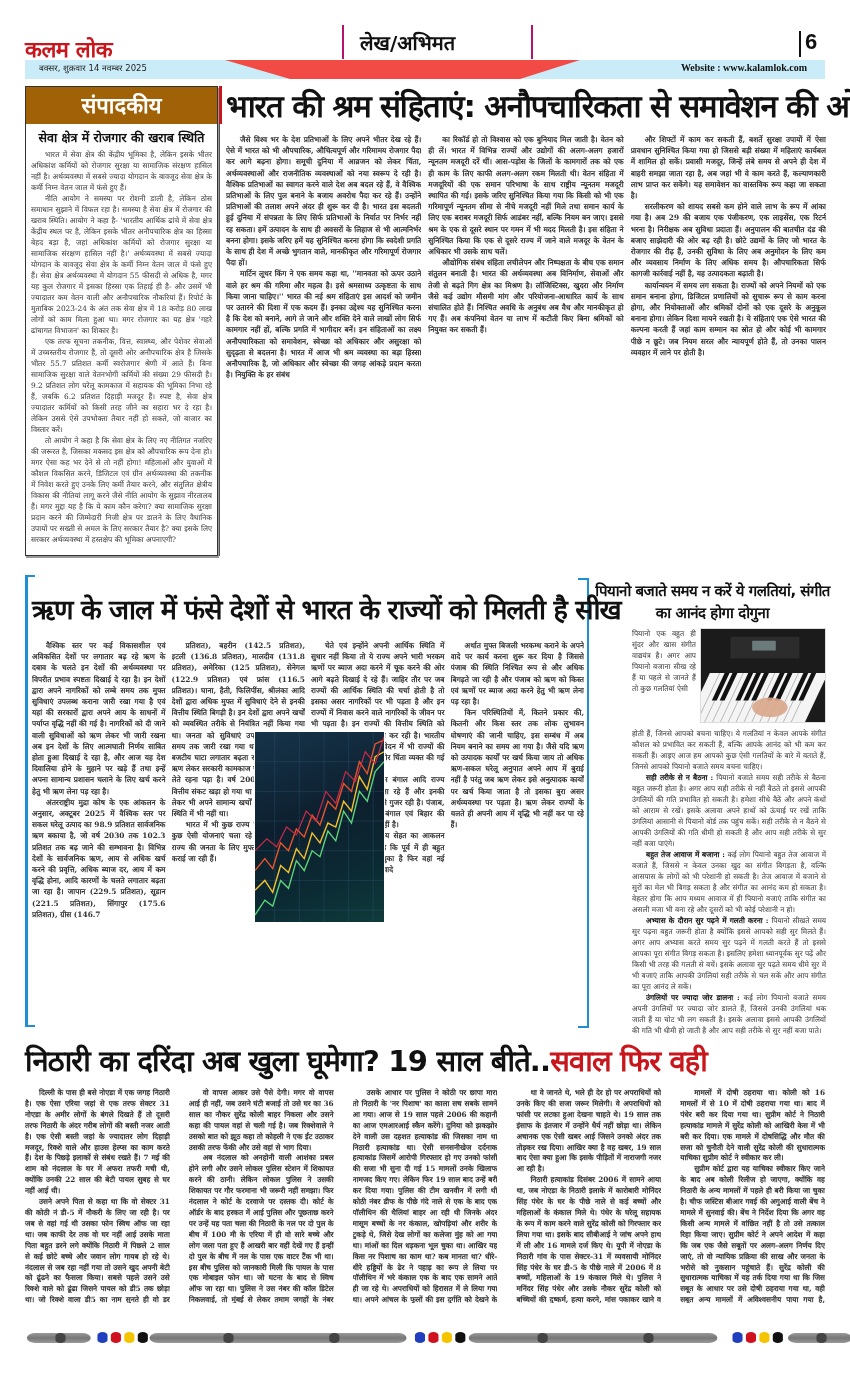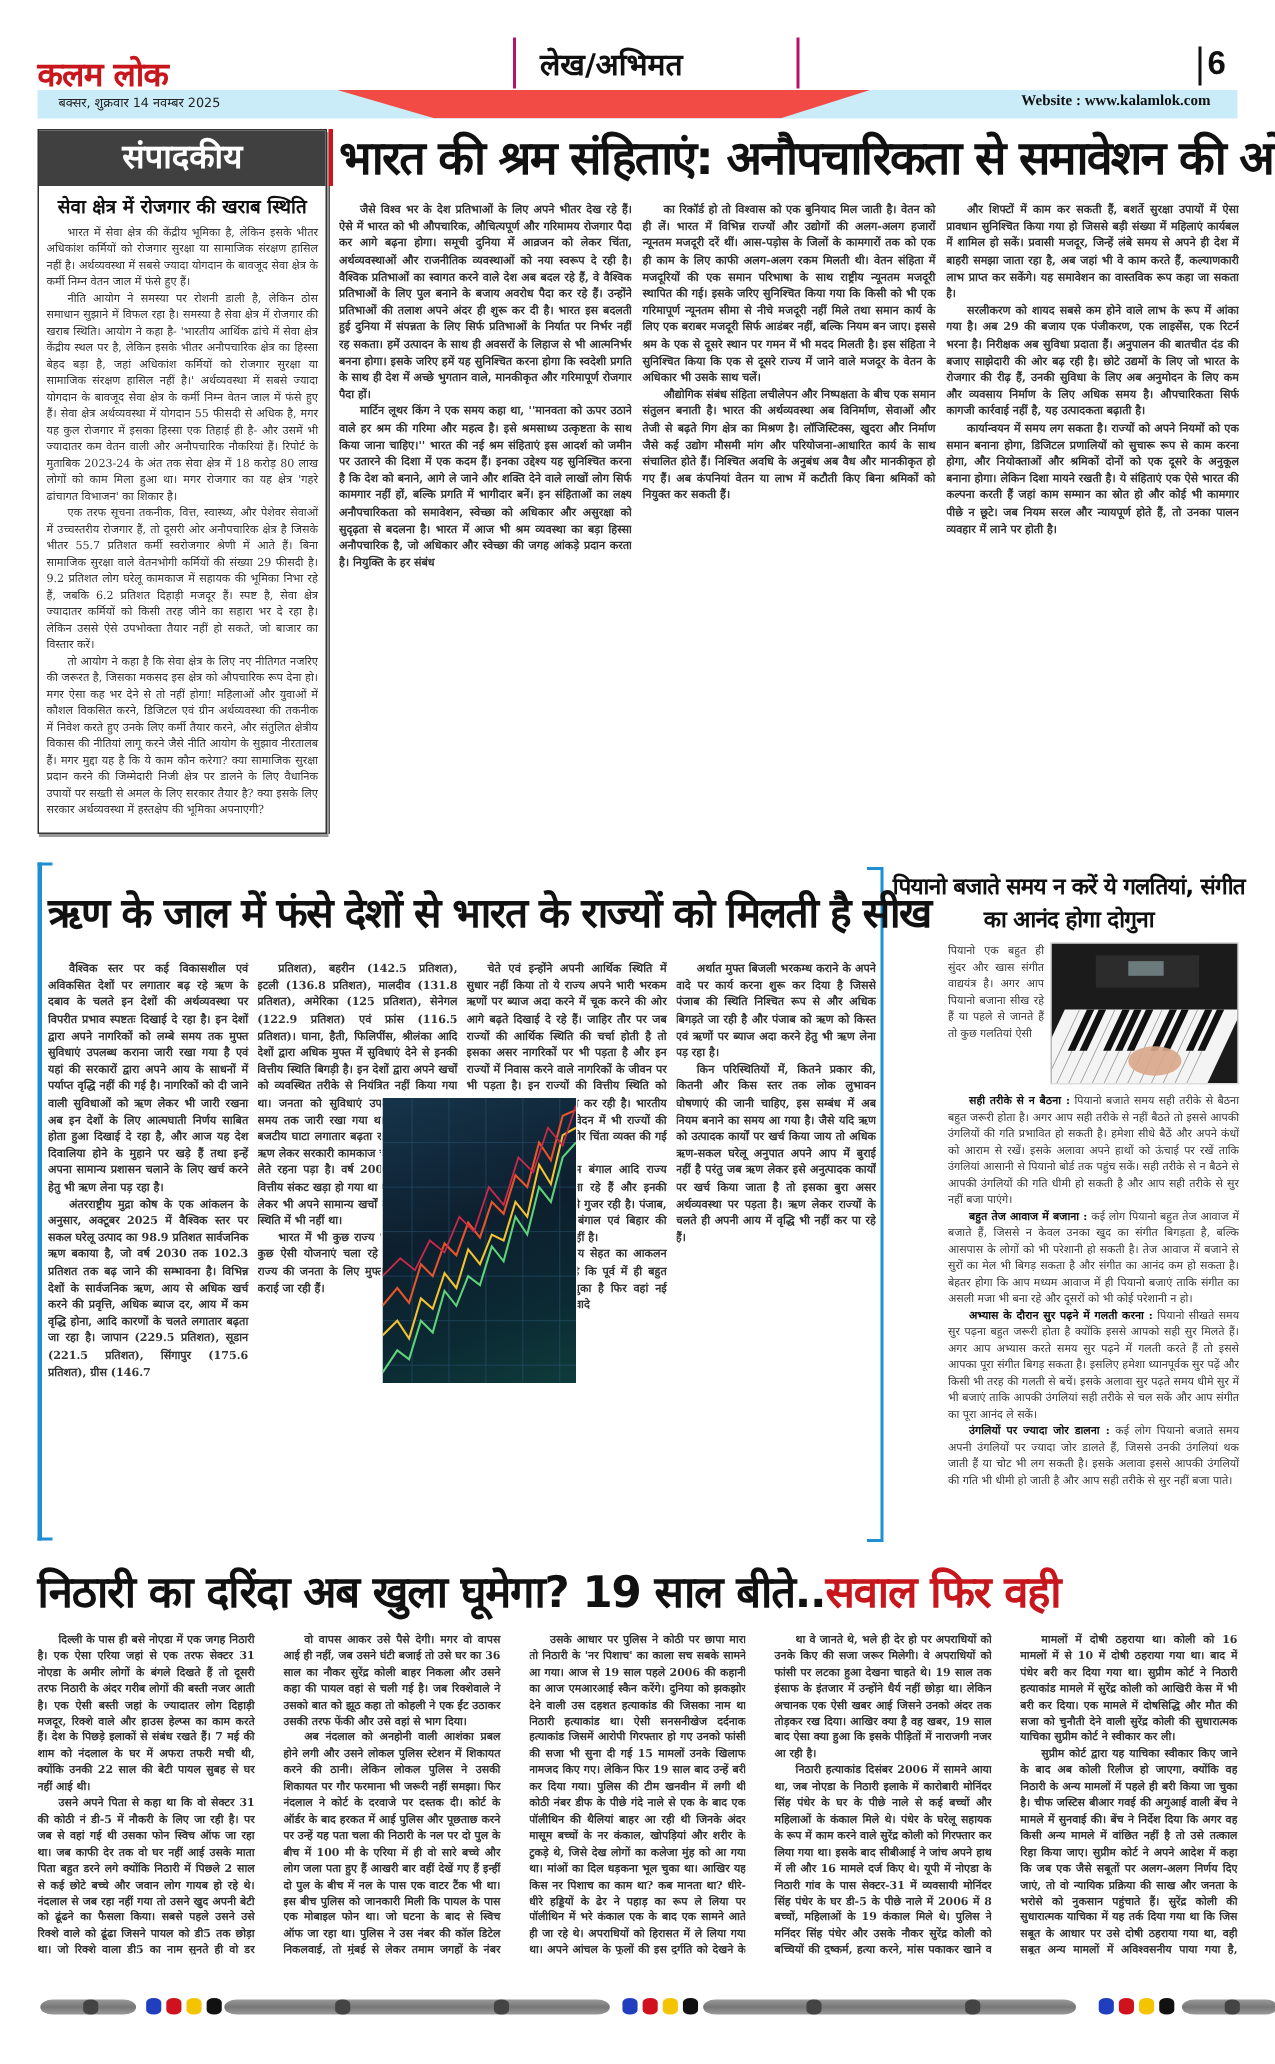--- a/index.html
+++ b/index.html
@@ -15,21 +15,21 @@
   .page-num-bar { position: absolute; left: 774px; top: 6px; width: 1.5px; height: 26px; background: #111; }
   .page-num { position: absolute; left: 780px; top: 4px; font-family: "Liberation Sans", sans-serif; font-weight: bold; font-size: 22px; color: #111; }
   .band { position: absolute; left: 0; top: 35px; width: 800px; height: 19px; background: #c9ecf8; }
   .band-red { position: absolute; left: 0; top: 35px; width: 800px; height: 19px; background: #f24a45;
     clip-path: polygon(200px 0, 555px 0, 495px 100%, 265px 100%); }
   .dateline { position: absolute; left: 14px; top: 37px; font-family: "DejaVu Sans", sans-serif; font-size: 8.5px; color: #222; }
   .website { position: absolute; right: 18px; top: 37px; font-family: "Liberation Serif", serif; font-weight: bold; font-size: 10px; color: #111; }
 
   
   .editorial { position: absolute; left: 25px; top: 86px; width: 193px; height: 470px; border: 1.5px solid #333; box-shadow: 1px 2px 0 #999; }
-  .editorial-banner { background: #404040; height: 37px; text-align: center; color: #fff; font-family: "DejaVu Sans", sans-serif; font-weight: bold; font-size: 22px; line-height: 37px; }
+  .editorial-banner { background: #a16207; height: 37px; text-align: center; color: #fff; font-family: "DejaVu Sans", sans-serif; font-weight: bold; font-size: 22px; line-height: 37px; }
   .editorial-title { text-align: center; font-family: "DejaVu Sans", sans-serif; font-weight: bold; font-size: 12.5px; color: #111; padding: 5px 2px 3px; }
   .editorial-body { padding: 0 5px; font-size: 7.4px; line-height: 11px; text-align: justify; color: #333; }
   .editorial-body p { text-indent: 14px; }
 
   
   .main-rule { position: absolute; left: 219px; top: 86px; width: 3px; height: 38px; background: #c8161d; }
   .main-rule2 { position: absolute; left: 219px; top: 124px; width: 1px; height: 432px; background: #555; }
   .main-headline { position: absolute; left: 226px; top: 84px; width: 600px; font-family: "DejaVu Sans", sans-serif; font-weight: bold; font-size: 31px; line-height: 44px; color: #111; letter-spacing: -1.2px; white-space: nowrap; }
   .main-cols { position: absolute; left: 226px; top: 134px; width: 600px; height: 425px; display: grid; grid-template-columns: repeat(3, 1fr); column-gap: 7px; }
   .col { font-size: 7.4px; line-height: 11.2px; text-align: justify; color: #333; overflow: hidden; font-weight: bold; }
@@ -203,20 +203,21 @@
           <rect x="85" y="45" width="5" height="28"></rect>
             <rect x="93" y="45" width="5" height="28"></rect>
         </g>
       </g>
       <ellipse cx="70" cy="80" rx="18" ry="10" fill="#d9a68a" opacity="0.9"></ellipse>
     </svg>
   </div>
   <div class="piano-body">
     <div class="piano-lead">पियानो एक बहुत ही सुंदर और खास संगीत वाद्ययंत्र है। अगर आप पियानो बजाना सीख रहे हैं या पहले से जानते हैं तो कुछ गलतियां ऐसी</div>
     <div style="clear:both"></div>
+    <div>होती हैं, जिनसे आपको बचना चाहिए। ये गलतियां न केवल आपके संगीत कौशल को प्रभावित कर सकती हैं, बल्कि आपके आनंद को भी कम कर सकती हैं। आइए आज हम आपको कुछ ऐसी गलतियों के बारे में बताते हैं, जिनसे आपको पियानो बजाते समय बचना चाहिए।</div>
     <p><b>सही तरीके से न बैठना :</b> <span>पियानो बजाते समय सही तरीके से बैठना बहुत जरूरी होता है। अगर आप सही तरीके से नहीं बैठते तो इससे आपकी उंगलियों की गति प्रभावित हो सकती है। हमेशा सीधे बैठें और अपने कंधों को आराम से रखें। इसके अलावा अपने हाथों को ऊंचाई पर रखें ताकि उंगलियां आसानी से पियानो बोर्ड तक पहुंच सकें। सही तरीके से न बैठने से आपकी उंगलियों की गति धीमी हो सकती है और आप सही तरीके से सुर नहीं बजा पाएंगे।</span></p>
     <p><b>बहुत तेज आवाज में बजाना :</b> <span>कई लोग पियानो बहुत तेज आवाज में बजाते हैं, जिससे न केवल उनका खुद का संगीत बिगड़ता है, बल्कि आसपास के लोगों को भी परेशानी हो सकती है। तेज आवाज में बजाने से सुरों का मेल भी बिगड़ सकता है और संगीत का आनंद कम हो सकता है। बेहतर होगा कि आप मध्यम आवाज में ही पियानो बजाएं ताकि संगीत का असली मजा भी बना रहे और दूसरों को भी कोई परेशानी न हो।</span></p>
     <p><b>अभ्यास के दौरान सुर पढ़ने में गलती करना :</b> <span>पियानो सीखते समय सुर पढ़ना बहुत जरूरी होता है क्योंकि इससे आपको सही सुर मिलते हैं। अगर आप अभ्यास करते समय सुर पढ़ने में गलती करते हैं तो इससे आपका पूरा संगीत बिगड़ सकता है। इसलिए हमेशा ध्यानपूर्वक सुर पढ़ें और किसी भी तरह की गलती से बचें। इसके अलावा सुर पढ़ते समय धीमे सुर में भी बजाएं ताकि आपकी उंगलियां सही तरीके से चल सकें और आप संगीत का पूरा आनंद ले सकें।</span></p>
     <p><b>उंगलियों पर ज्यादा जोर डालना :</b> <span>कई लोग पियानो बजाते समय अपनी उंगलियों पर ज्यादा जोर डालते हैं, जिससे उनकी उंगलियां थक जाती हैं या चोट भी लग सकती है। इसके अलावा इससे आपकी उंगलियों की गति भी धीमी हो जाती है और आप सही तरीके से सुर नहीं बजा पाते।</span></p>
   </div>
 </article>
 
 <article>
   <h1 class="nithari-headline">
     <span>निठारी का दरिंदा अब खुला घूमेगा? 19 साल बीते..</span><span class="red">सवाल फिर वही</span>

